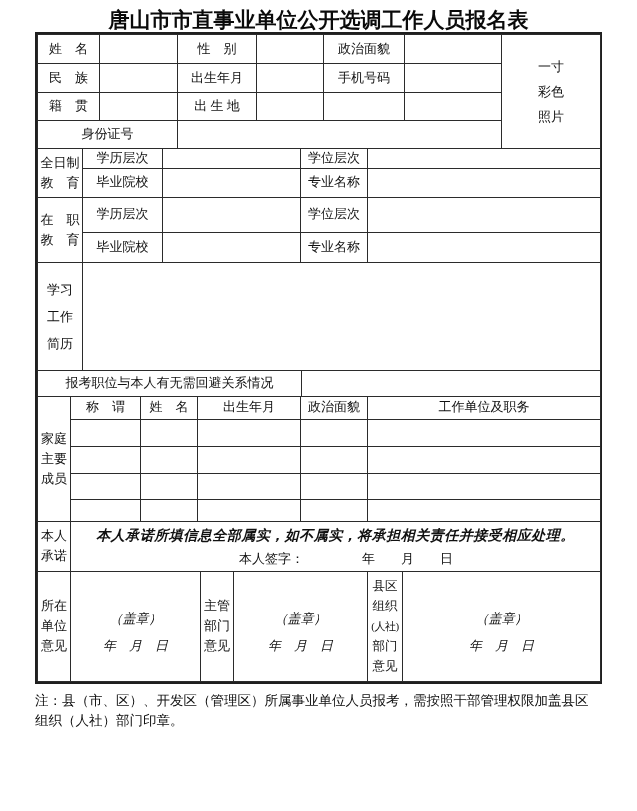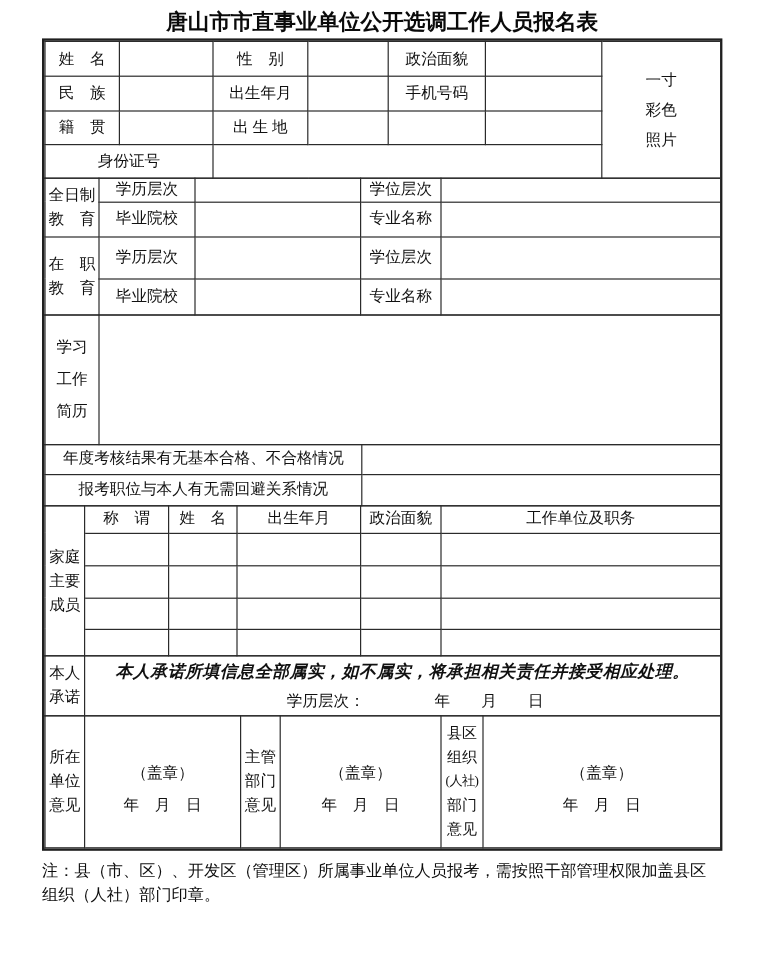--- a/index.html
+++ b/index.html
@@ -4,41 +4,41 @@
 <style>
   html,body { margin:0; padding:0; }
   body {
     width:637px; height:811px; background:#ffffff; color:#111;
     font-family:"Liberation Serif","DejaVu Serif",serif;
     -webkit-font-smoothing:antialiased;
   }
   .title {
     text-align:center; padding-top:6px; height:24px;
     font-family:"DejaVu Sans","Liberation Sans",sans-serif;
-    font-weight:700; font-size:18px; color:#0a0a0a;
+    font-weight:700; font-size:21px; color:#0a0a0a;
   }
   .form-wrap { width:563px; margin:2px 0 0 35px; border:2px solid #1f1f1f; background:#fff; }
   table { border-collapse:collapse; table-layout:fixed; width:563px; }
   .form-wrap table + table { margin-top:-1px; }
   td {
     border:1px solid #2b2b2b; padding:0; margin:0;
     font-size:13px; text-align:center; vertical-align:middle;
     overflow:hidden; line-height:1.45; white-space:nowrap;
   }
   .lh20 div { line-height:20px; }
   .photo-cell div { line-height:25px; font-size:13px; }
-  .resume-label div { line-height:27px;font-family:Liberation Mono, monospace; }
+  .resume-label div { line-height:27px; }
   .county-label div { line-height:20px; font-size:12.5px; }
   .county-label .small { font-size:11px; letter-spacing:-0.5px; }
   .stmt { font-weight:700; font-style:italic; font-size:14px; line-height:25px; letter-spacing:0.5px; }
   .sig-line { display:flex; justify-content:flex-start; padding-left:168px; line-height:22px; }
   .sig-date { margin-left:58px; }
   .stamp-cell { vertical-align:middle; }
   .stamp-cell div { line-height:27px; }
-  .stamp-cell { padding-top:12px; }
+  .stamp-cell { padding-top:12px;font-style:italic; }
   .note {
     width:566px; margin:7px 0 0 35px; font-size:13.5px; line-height:20px;
     text-align:left; color:#0d0d0d; white-space:normal;
   }
 </style>
 </head>
 <body>
 
 <div class="title">唐山市市直事业单位公开选调工作人员报名表</div>
 
@@ -152,24 +152,20 @@
     </tr>
   </tbody>
     </table>
 
   <table>
     <colgroup>
         <col style="width:264px">
         <col style="width:299px">
       </colgroup>
     <tbody>
-        <tr style="height:25px">
-      <td>年度考核结果有无基本合格、不合格情况</td>
-      <td></td>
-    </tr>
     <tr style="height:26px">
       <td>报考职位与本人有无需回避关系情况</td>
       <td></td>
     </tr>
   </tbody>
     </table>
 
   <table>
     <colgroup>
         <col style="width:33px">
@@ -230,21 +226,21 @@
       </colgroup>
     <tbody>
         <tr style="height:50px">
       <td class="lh20">
         <div>本人</div>
         <div>承诺</div>
       </td>
       <td>
         <div class="stmt">本人承诺所填信息全部属实，如不属实，将承担相关责任并接受相应处理。</div>
         <div class="sig-line">
-          <span>学历层次：</span>
+          <span>本人签字：</span>
           <span class="sig-date">年　　月　　日</span>
         </div>
       </td>
     </tr>
   </tbody>
     </table>
 
   <table>
     <colgroup>
         <col style="width:33px">

